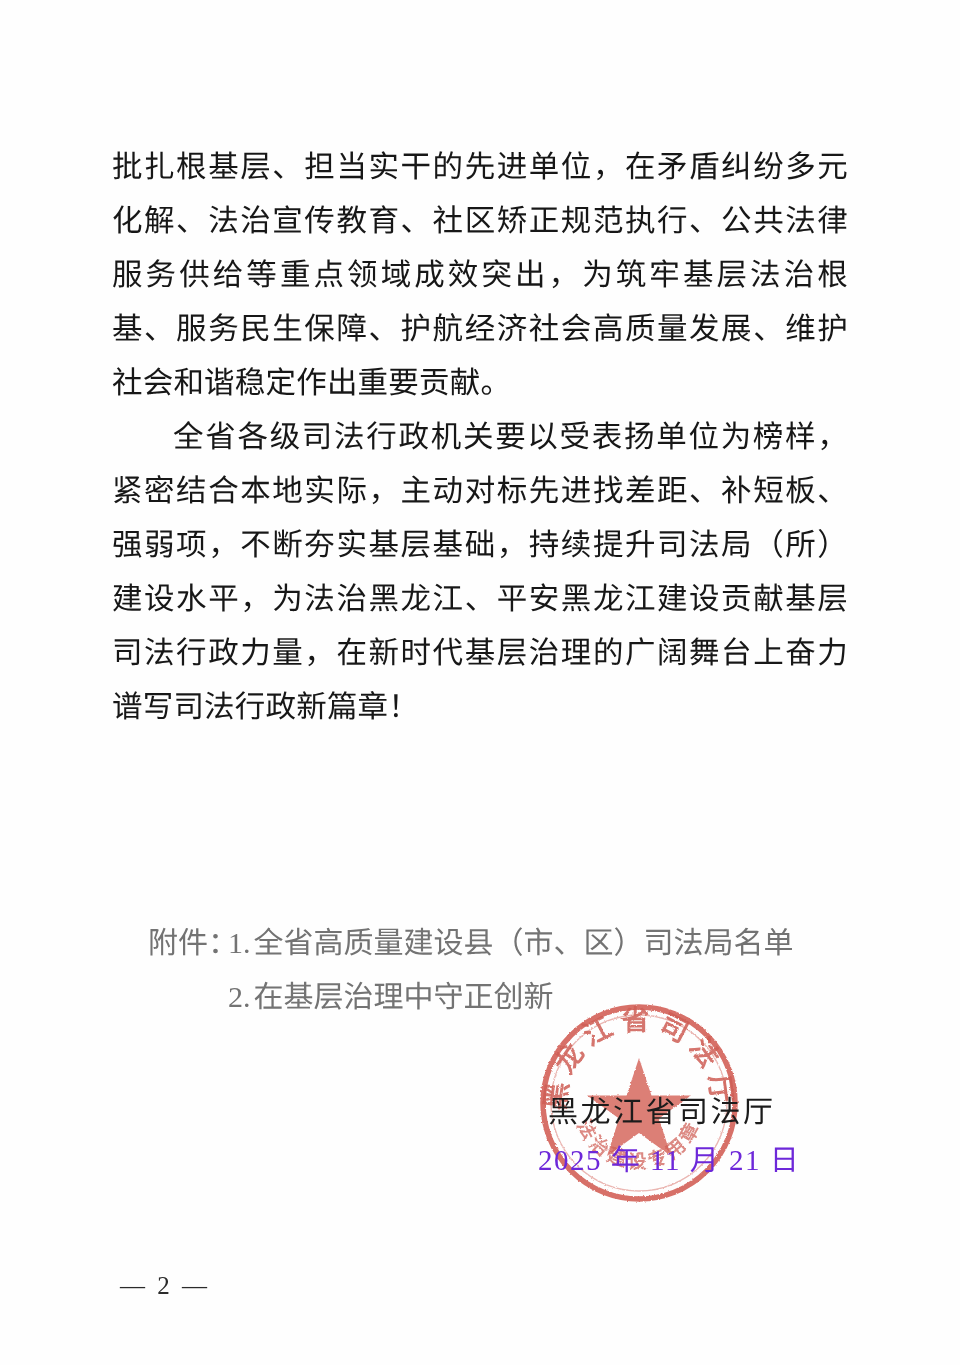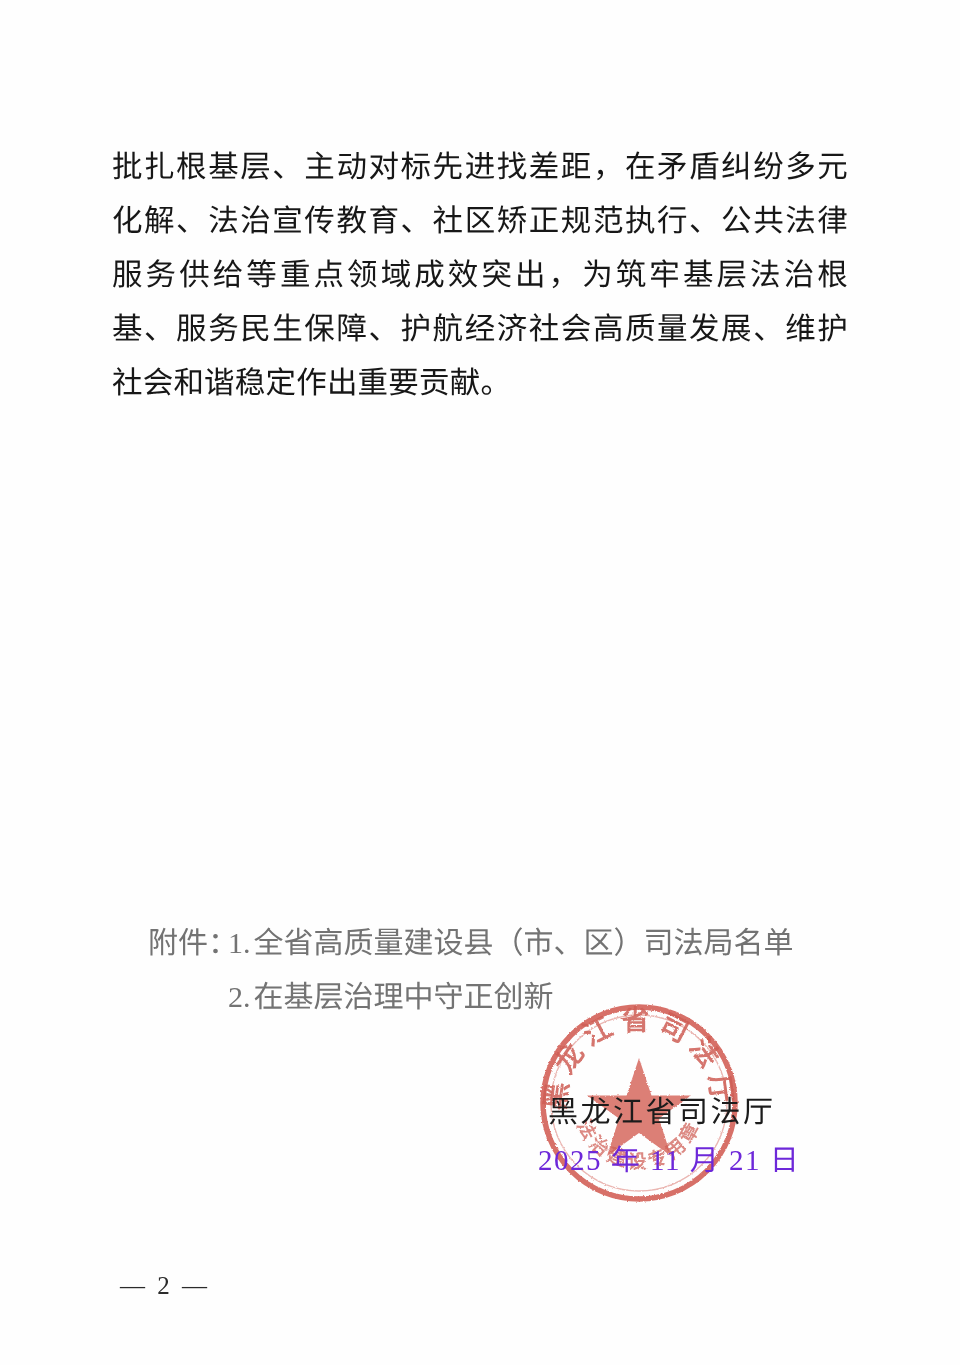--- a/index.html
+++ b/index.html
@@ -130,21 +130,22 @@
     display: inline-block;
     transform: translateX(-315px);
   }
 </style>
 </head>
 <body>
 
 <div class="page">
 
   <div class="body-text">
-    <p class="para">批扎根基层、主动对标先进找差距，在矛盾纠纷多元化解、法治宣传教育、社区矫正规范执行、公共法律服务供给等重点领域成效突出，为筑牢基层法治根基、服务民生保障、护航经济社会高质量发展、维护社会和谐稳定作出重要贡献。</p>
+    <p class="para">批扎根基层、担当实干的先进单位，在矛盾纠纷多元化解、法治宣传教育、社区矫正规范执行、公共法律服务供给等重点领域成效突出，为筑牢基层法治根基、服务民生保障、护航经济社会高质量发展、维护社会和谐稳定作出重要贡献。</p>
+    <p class="para indent">全省各级司法行政机关要以受表扬单位为榜样，紧密结合本地实际，主动对标先进找差距、补短板、强弱项，不断夯实基层基础，持续提升司法局（所）建设水平，为法治黑龙江、平安黑龙江建设贡献基层司法行政力量，在新时代基层治理的广阔舞台上奋力谱写司法行政新篇章！</p>
   </div>
 
   <div class="attachments">
     <div class="att-row">
       <span class="att-label">附件：</span>
       <span class="att-num">1.</span>
       <span class="att-text">全省高质量建设县（市、区）司法局名单</span>
     </div>
     <div class="att-row">
       <span class="att-label"></span>

